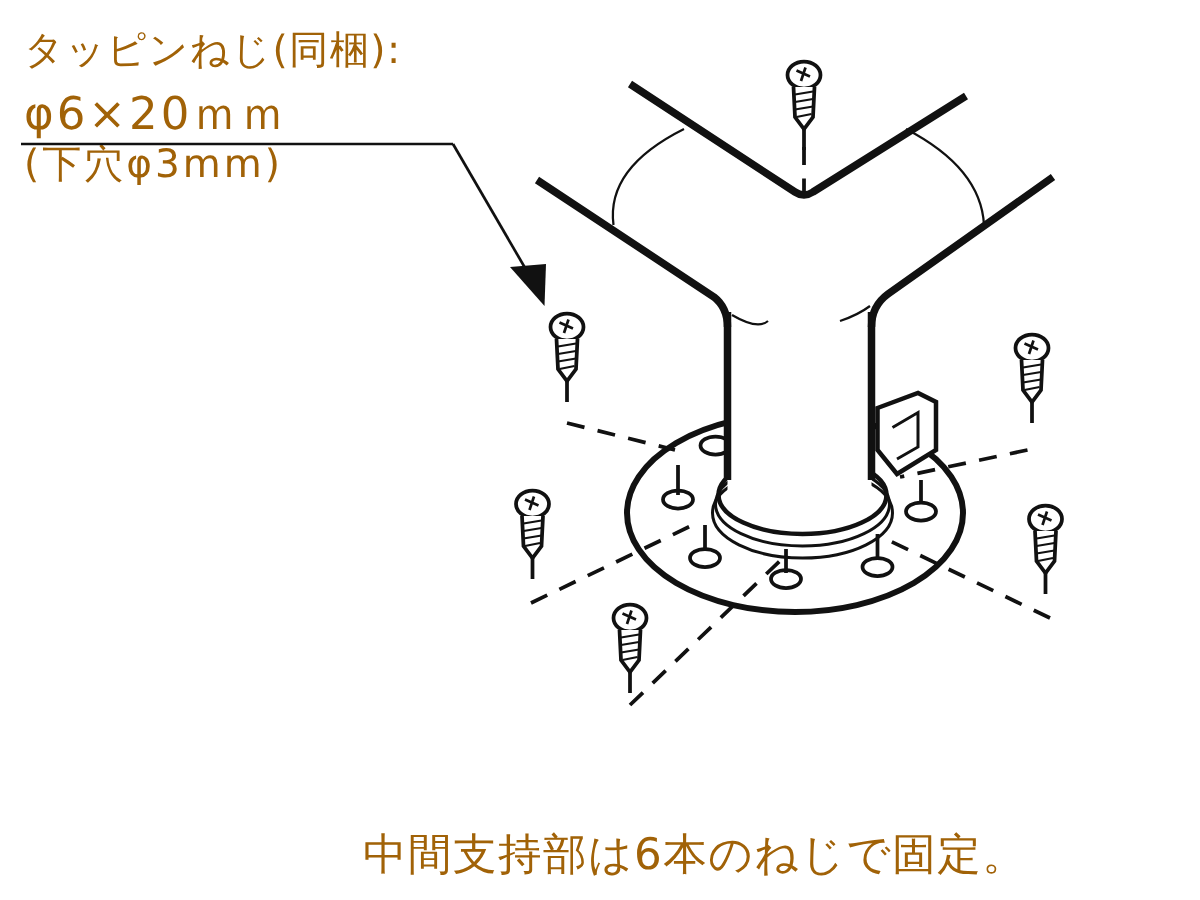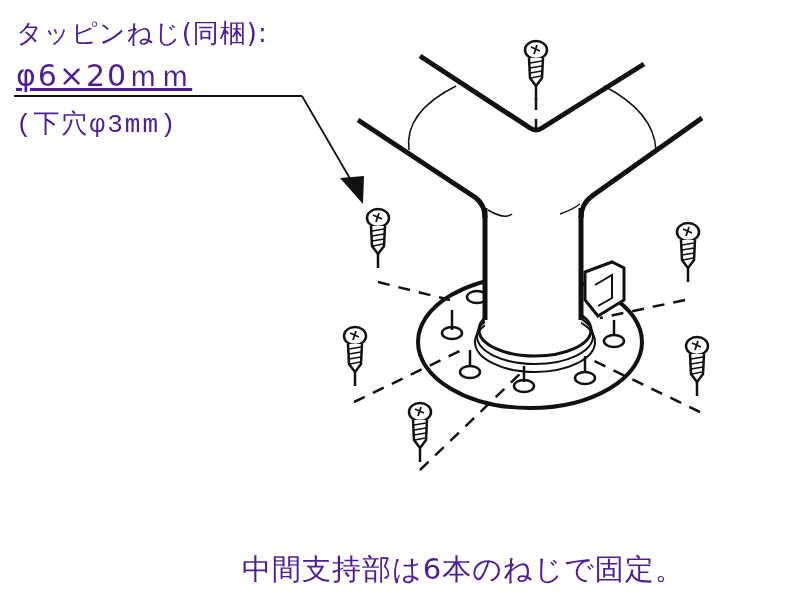--- a/index.html
+++ b/index.html
@@ -1,21 +1,21 @@
 <!DOCTYPE html>
 <html><head>
 <meta charset="utf-8">
 <style>
   html, body { margin:0; padding:0; background:#ffffff; }
   body { width:800px; height:600px; position:relative; overflow:hidden;
          font-family:"DejaVu Sans", "Liberation Sans", sans-serif; color:#111; }
-  .label { position:absolute; white-space:nowrap; color:#4c1d95; }
+  .label { position:absolute; white-space:nowrap; color:#a16207; }
   #lbl1 { left:16px; top:16px; font-size:26px; letter-spacing:1px; }
-  #lbl2 { left:16px; top:56px; font-size:30px; letter-spacing:2px;text-decoration:underline; }
-  #lbl3 { left:16px; top:106px; font-size:26px; letter-spacing:2px;font-family:Liberation Mono, monospace; }
+  #lbl2 { left:16px; top:56px; font-size:30px; letter-spacing:2px; }
+  #lbl3 { left:16px; top:92px; font-size:26px; letter-spacing:2px; }
   #caption { left:242px; top:550px; font-size:29px; letter-spacing:1px; }
   svg { position:absolute; left:0; top:0; }
 </style>
 </head>
 <body>
 
 <div class="label" id="lbl1">タッピンねじ(同梱):</div>
 <div class="label" id="lbl2">φ6×20ｍｍ</div>
 <div class="label" id="lbl3">(下穴φ3mm)</div>
 <div class="label" id="caption">中間支持部は6本のねじで固定。</div>

